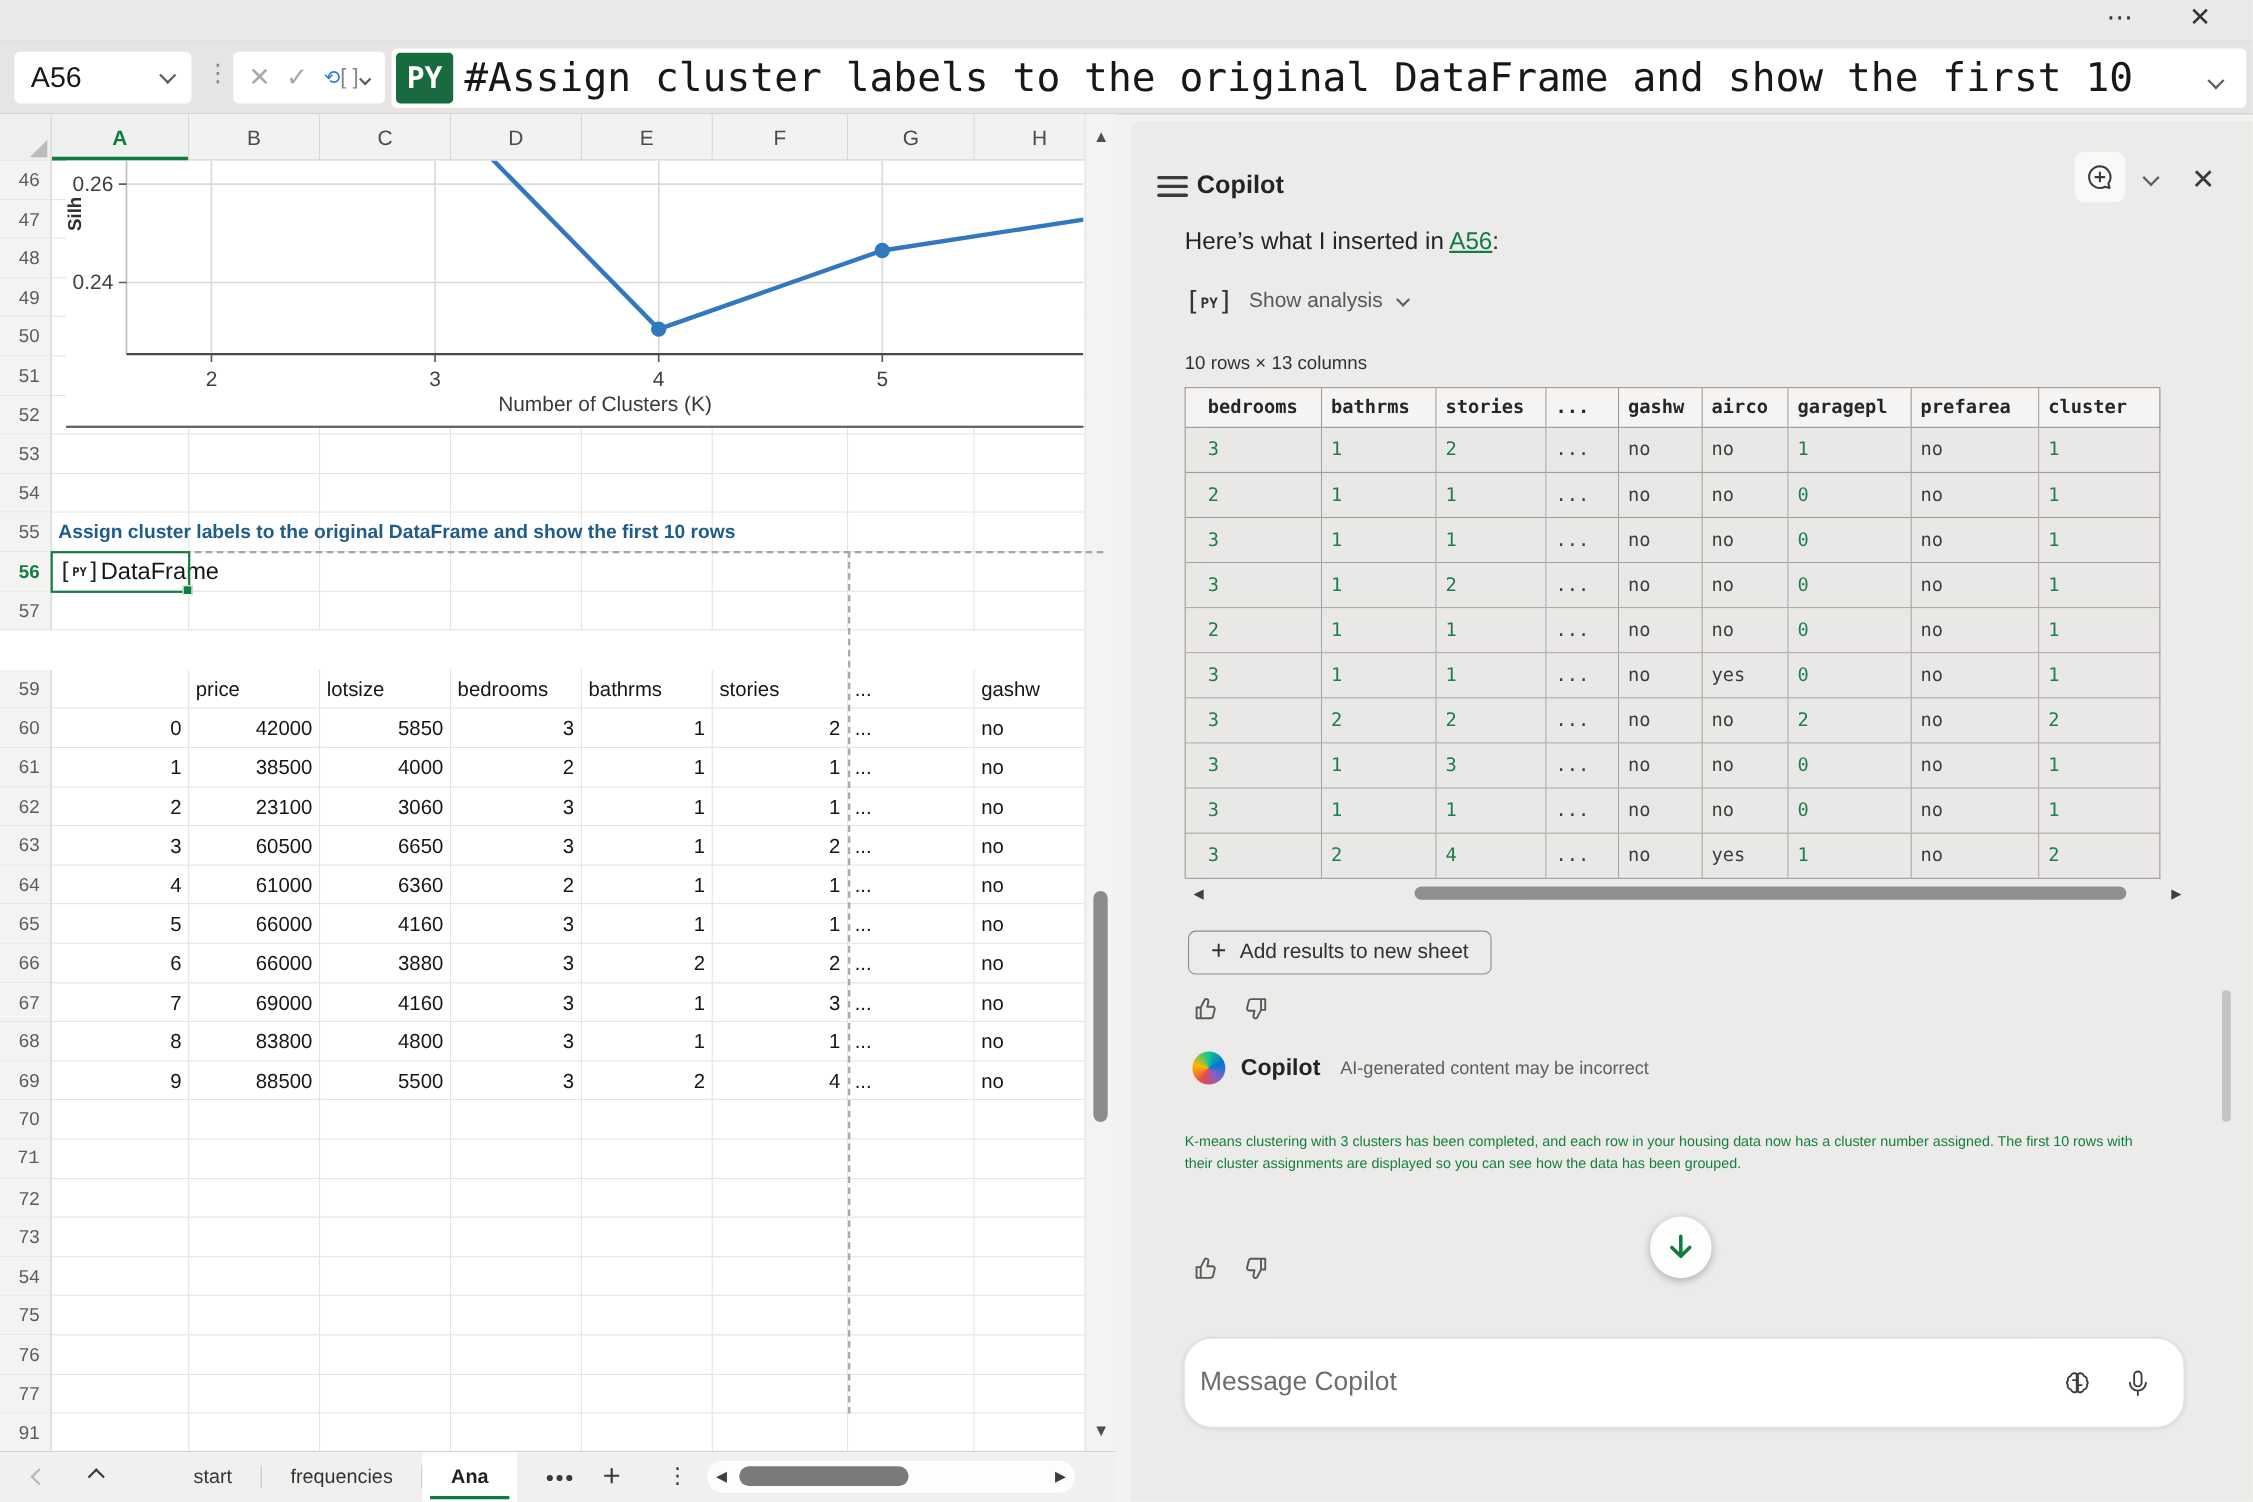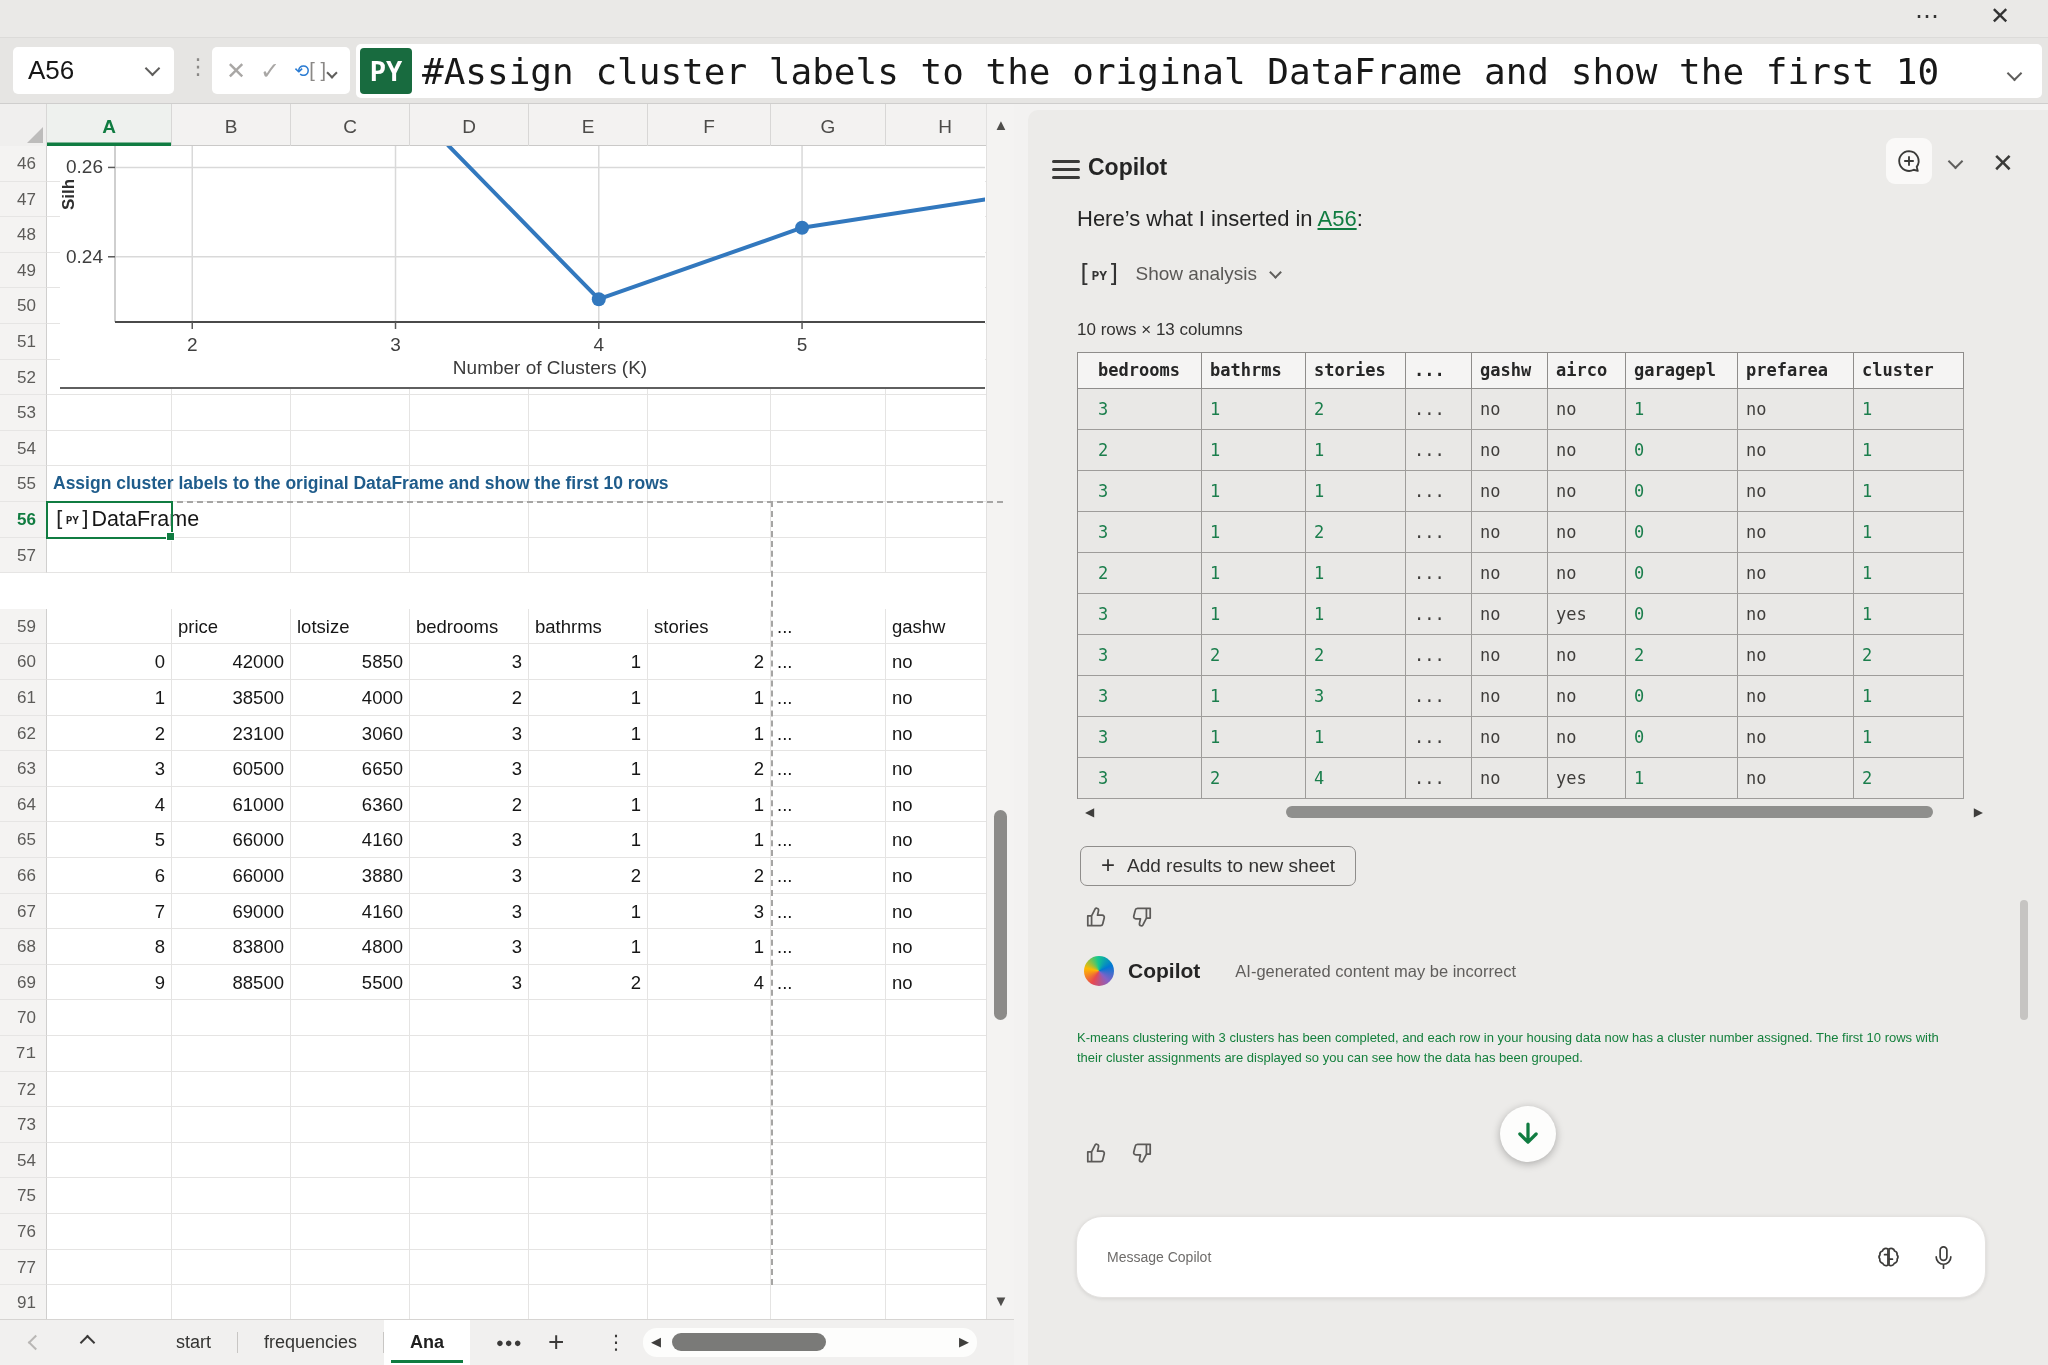--- a/index.html
+++ b/index.html
@@ -119,25 +119,25 @@
   #ph-thumb { position:absolute; left:209px; top:2px; width:647px; height:12px; background:#8f8f8d; border-radius:6px;}
   #p-addbtn { position:absolute; left:52px; top:736px; height:40px; padding:0 20px; border:1px solid #8f8d8b; border-radius:7px; display:flex; align-items:center; gap:12px; font-size:19px; color:#323130; background:transparent;}
   #p-addbtn .plus { font-size:24px; font-weight:300; margin-top:-2px;}
   .thumbrow { position:absolute; display:flex; gap:18px; color:#5c5a58;}
   #p-thumbs1 { left:56px; top:794px; }
   #p-thumbs2 { left:56px; top:1030px; }
   .thumbrow svg { width:26px; height:26px; }
   #p-brand { position:absolute; left:56px; top:846px; display:flex; align-items:center; gap:14px;}
   #p-logo { width:30px; height:30px; border-radius:50%; background:conic-gradient(from 210deg, #e8484f, #ffb900, #16c98d, #0078d4, #8661c5, #e8484f);}
   #p-brandname { font-size:21px; font-weight:700; color:#242424;}
-  #p-disclaimer { font-size:16.5px; color:#605e5c; margin-left:21px;}
+  #p-disclaimer { font-size:16.5px; color:#605e5c; margin-left:4px;}
   #p-message { position:absolute; left:49px; top:918px; width:885px; font-size:13px; line-height:1.55; color:#15803d;}
   #p-downbtn { position:absolute; left:472px; top:996px; width:56px; height:56px; border-radius:50%; background:#fdfdfc; box-shadow:0 2px 8px rgba(0,0,0,.28); display:flex; align-items:center; justify-content:center;}
   #p-input { position:absolute; left:48px; top:1106px; width:910px; height:82px; background:#fff; border:1px solid #e4e2e0; border-radius:26px; box-shadow:0 1px 4px rgba(0,0,0,.10); display:flex; align-items:center;}
-  #p-input input { border:none; outline:none; flex:1; margin-left:30px; font-size:14px; color:#323130; font-family:"Liberation Sans",sans-serif; background:transparent;}
+  #p-input input { border:none; outline:none; flex:1; margin-left:14px; font-size:24px; color:#323130; font-family:"Liberation Sans",sans-serif; background:transparent;}
   #p-input input::placeholder { color:#6e6c6a; }
   #p-input .inicon { width:27px; height:27px; color:#3d3c3a; margin-right:28px; flex:none;}
   #p-vscroll { position:absolute; left:992px; top:790px; width:8px; height:120px; background:#c6c4c2; border-radius:4px;}
 </style>
 </head>
 <body>
 
 <div id="titlebar">
   <div class="tb-ic" id="tb-more">⋯</div>
   <div class="tb-ic" id="tb-close">✕</div>

